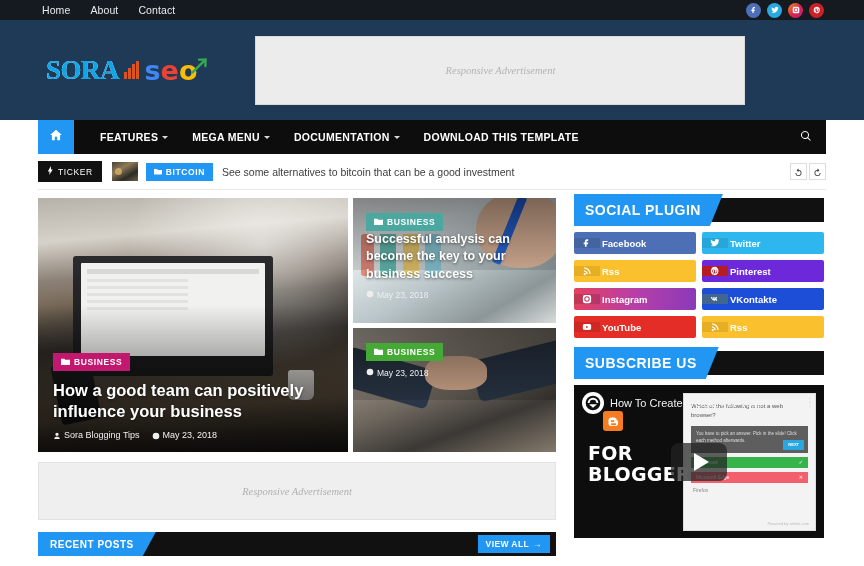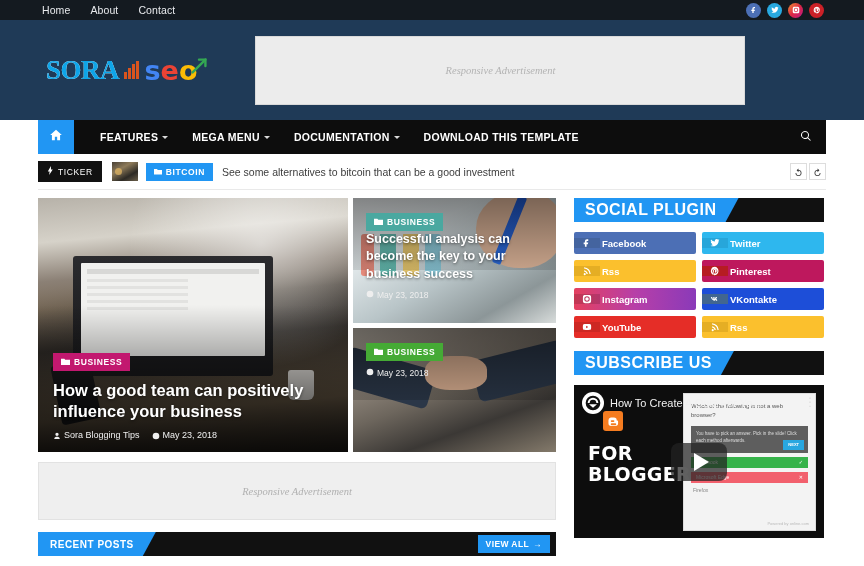--- a/index.html
+++ b/index.html
@@ -200,22 +200,22 @@
   }
   .viewall {
     margin-left:auto; margin-right:6px; background:#2196f3; color:#fff;
     font-size:8.5px; font-weight:bold; letter-spacing:.4px;
     padding:4px 8px; display:flex; align-items:center; gap:4px;
   }
 
   
   .wid-head { height:24px; background:#111; display:flex; align-items:center; }
   .wid-tab {
-    background:#2196f3; color:#fff; font-size:16px; font-weight:bold; letter-spacing:.5px;
-    height:24px; display:flex; align-items:center; padding: 0 22px 0 11px;
+    background:#2196f3; color:#fff; font-size:14px; font-weight:bold; letter-spacing:.5px;
+    height:32px; display:flex; align-items:center; padding: 0 22px 0 11px;
     clip-path: polygon(0 0, 100% 0, calc(100% - 13px) 100%, 0 100%);
   }
   .soc-grid { display:grid; grid-template-columns:1fr 1fr; gap:6px; margin-top:10px; }
   .soc-btn {
     height:22px; display:flex; align-items:center; gap:0;
     color:#fff; font-size:9.5px; font-weight:bold;
     border-radius:2px; overflow:hidden;
   }
   .soc-ico { width:26px; display:flex; align-items:center; justify-content:center; }
   .soc-ico svg { width:10px;height:10px;fill:#fff; }
@@ -535,21 +535,21 @@
           <span class="soc-lbl">Twitter</span>
         </a>
         <a class="soc-btn" style="background:#fbc02d">
           <span class="soc-ico" style="background:#e5ae24">
             <svg viewBox="0 0 24 24">
                 <path d="M5 3v3a15 15 0 0 1 13 13h3A18 18 0 0 0 5 3zm0 7v3a8 8 0 0 1 6 6h3a11 11 0 0 0-9-9zm1.5 7A2.5 2.5 0 1 0 9 19.5 2.5 2.5 0 0 0 6.5 17z"></path>
               </svg>
           </span>
           <span class="soc-lbl">Rss</span>
         </a>
-        <a class="soc-btn" style="background:#be185d">
+        <a class="soc-btn" style="background:#6d28d9">
           <span class="soc-ico" style="background:#b61c22">
             <svg viewBox="0 0 24 24">
                 <path d="M12 2a10 10 0 0 0-3.6 19.3c-.1-.8-.2-2 0-2.9l1.2-5.1s-.3-.6-.3-1.5c0-1.4.8-2.5 1.8-2.5.9 0 1.3.6 1.3 1.4 0 .9-.6 2.2-.9 3.4-.2 1 .5 1.8 1.5 1.8 1.8 0 3.1-1.9 3.1-4.6 0-2.4-1.7-4.1-4.2-4.1a4.8 4.8 0 0 0-5 4.8c0 1 .4 2 .8 2.5.1.1.1.2.1.3l-.3 1.1c0 .2-.1.2-.3.1-1.2-.6-1.9-2.3-1.9-3.7 0-3 2.2-5.8 6.4-5.8 3.3 0 5.9 2.4 5.9 5.6 0 3.3-2.1 6-5 6a2.6 2.6 0 0 1-2.2-1.1l-.6 2.3a11 11 0 0 1-1.2 2.5A10 10 0 1 0 12 2z"></path>
               </svg>
           </span>
           <span class="soc-lbl">Pinterest</span>
         </a>
         <a class="soc-btn" style="background:linear-gradient(90deg,#e4405f,#b73fa8,#8a3ab9)">
           <span class="soc-ico" style="background:rgba(0,0,0,.14)">
             <svg viewBox="0 0 24 24">

